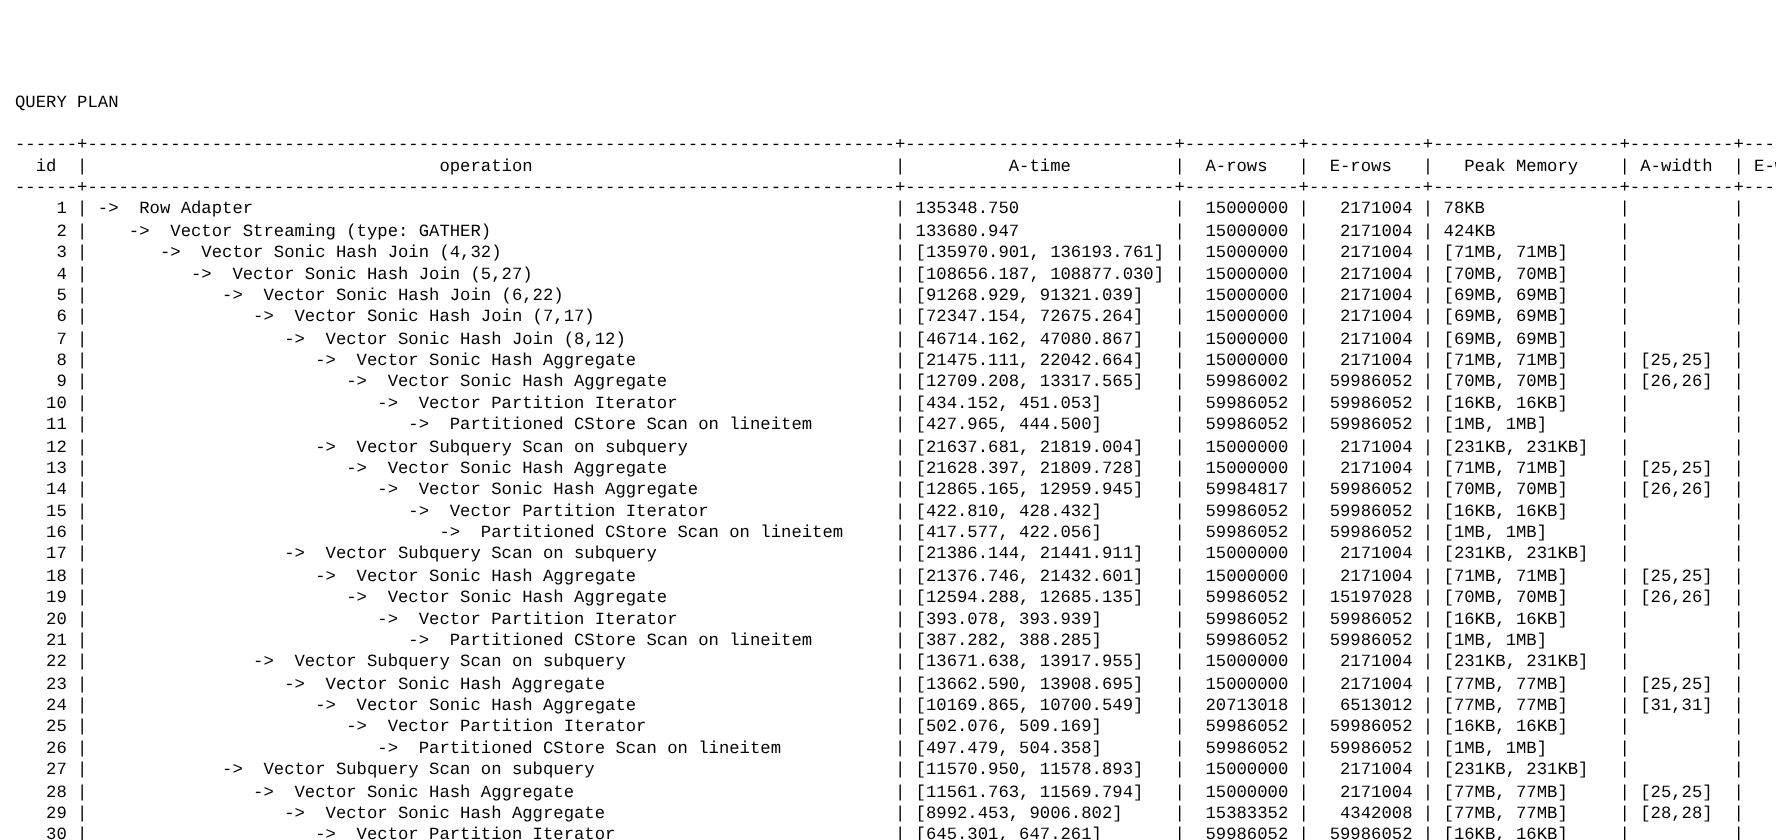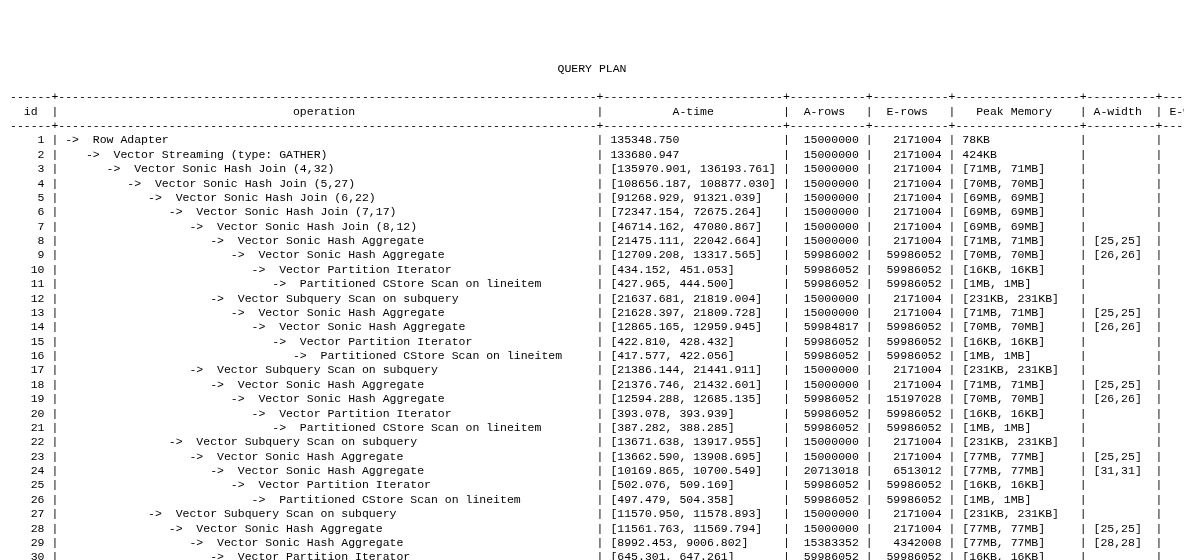--- a/index.html
+++ b/index.html
@@ -6,21 +6,21 @@
     margin: 0;
     padding: 4px 10px;
     font-family: "Courier New", Courier, monospace;
     font-size: 11.5px;
     line-height: 1.25;
     white-space: pre;
     color: #000;
     background: #fff;
   }
   .title {
-    text-align: center;
+    text-align: left;
     white-space: pre;
   }
   .row { white-space: pre; }
 </style>
 </head>
 <body>
 
 
 
 <div class="title">QUERY PLAN</div>

